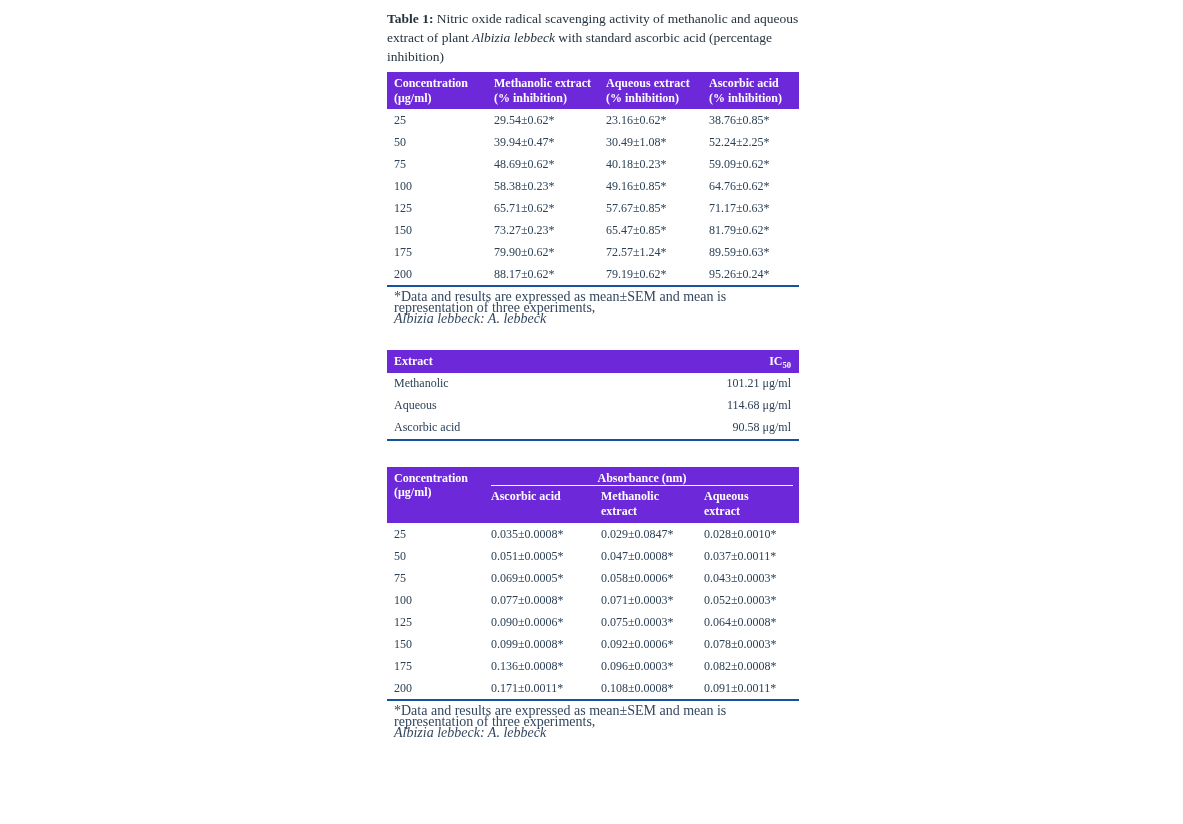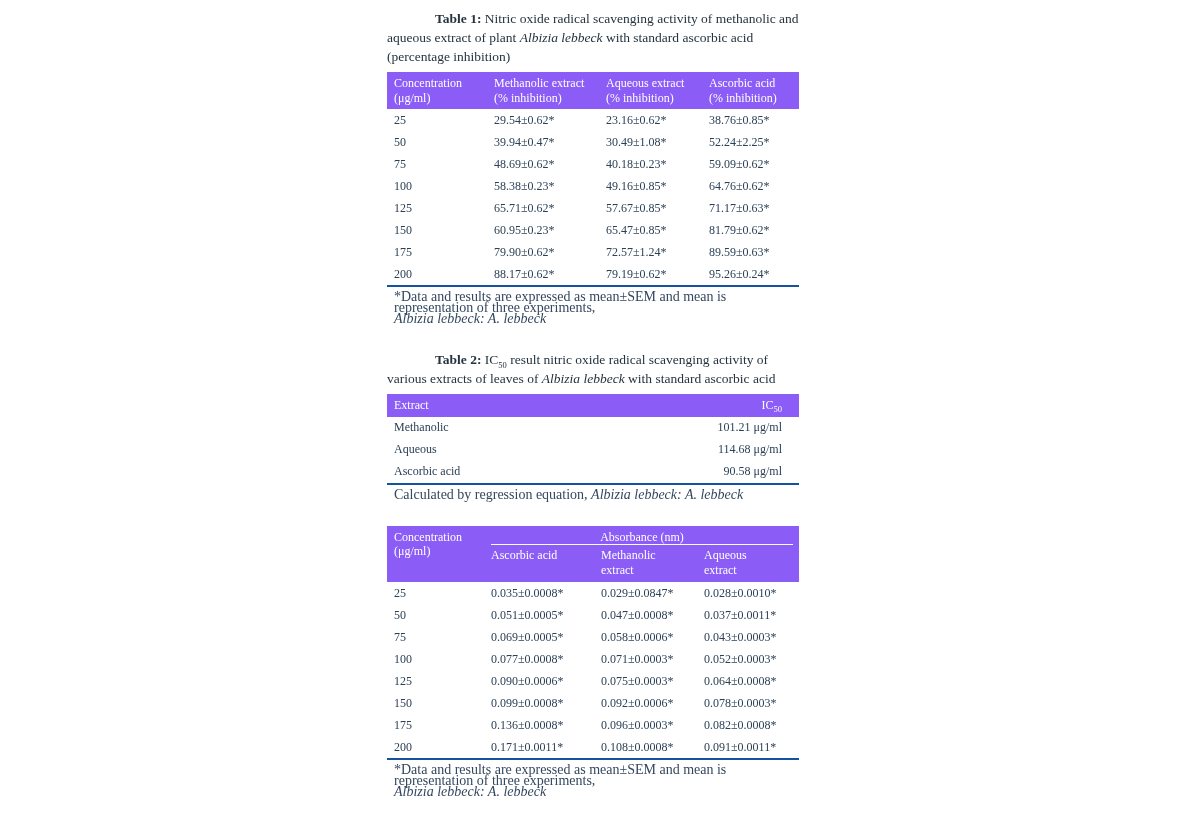--- a/index.html
+++ b/index.html
@@ -19,52 +19,52 @@
     margin-left: 387px;
     padding-top: 9px;
   }
   
   .tbl-title {
     font-size: 13.5px;
     line-height: 19px;
     color: #24333f;
     margin: 0 0 6px 0;
   }
-  .tbl-title .lbl { font-weight: bold; margin-left: 48px; }
+  .tbl-title .lbl { font-weight: bold; }
   .it { font-style: italic; }
   sub.ic {
     font-size: 8.5px;
     line-height: 0;
   }
   
   table {
     width: 412px;
     border-collapse: collapse;
     table-layout: fixed;
   }
   .tbl { border-bottom: 2px solid #1553a1; }
   thead th {
-    background: #8b5cf6;
+    background: #6d28d9;
     color: #ffffff;
-    font-weight: normal;
+    font-weight: bold;
     font-size: 12px;
     line-height: 14.5px;
     padding: 4px 2px;
     vertical-align: top;
   }
   tbody td {
     font-size: 12px;
     height: 22px;
     padding: 0 2px;
     color: #2c4156;
     vertical-align: middle;
   }
   .al { text-align: left; padding-left: 7px; }
   .ac { text-align: left; }
-  .ar { text-align: right; padding-right: 17px; }
+  .ar { text-align: right; padding-right: 8px; }
   
   th.abs-group { padding: 4px 0 0 0; }
   th.abs-group .abs-inner {
     border-bottom: 1.5px solid #ffffff;
     margin: 0 6px 0 2px;
     text-align: center;
   }
   .t3-sub { padding-top: 3px; padding-bottom: 5px; }
   
   .footnote {
@@ -140,21 +140,21 @@
             <td class="ac">64.76±0.62*</td>
           </tr>
         <tr>
             <td class="al">125</td>
             <td class="ac">65.71±0.62*</td>
             <td class="ac">57.67±0.85*</td>
             <td class="ac">71.17±0.63*</td>
           </tr>
         <tr>
             <td class="al">150</td>
-            <td class="ac">60.95±0.23*</td>
+            <td class="ac">73.27±0.23*</td>
             <td class="ac">65.47±0.85*</td>
             <td class="ac">81.79±0.62*</td>
           </tr>
         <tr>
             <td class="al">175</td>
             <td class="ac">79.90±0.62*</td>
             <td class="ac">72.57±1.24*</td>
             <td class="ac">89.59±0.63*</td>
           </tr>
         <tr>
@@ -163,21 +163,20 @@
             <td class="ac">79.19±0.62*</td>
             <td class="ac">95.26±0.24*</td>
           </tr>
       </tbody>
     </table>
 
     <p class="footnote"><span>*Data and results are expressed as mean±SEM and mean is representation of three experiments,</span><span class="it block">Albizia lebbeck: A. lebbeck</span></p>
   </div>
 
   <div class="section sec-gap-lg">
-    <p class="tbl-title"><span class="lbl">Table 2:</span><span> IC</span><sub class="ic">50</sub><span> result nitric oxide radical scavenging activity of various extracts of leaves of </span><span class="it">Albizia lebbeck</span><span> with standard ascorbic acid</span></p>
 
     <table class="tbl">
       <colgroup>
         <col style="width:260px">
           <col style="width:152px">
       </colgroup>
       <thead>
         <tr>
           <th class="al">Extract</th>
           <th class="ar"><span>IC</span><sub class="ic">50</sub></th>
@@ -192,21 +191,20 @@
             <td class="al">Aqueous</td>
             <td class="ar">114.68 μg/ml</td>
           </tr>
         <tr>
             <td class="al">Ascorbic acid</td>
             <td class="ar">90.58 μg/ml</td>
           </tr>
       </tbody>
     </table>
 
-    <p class="footnote"><span>Calculated by regression equation, </span><span class="it">Albizia lebbeck: A. lebbeck</span></p>
   </div>
 
   <div class="section sec-gap-lg">
 
     <table class="tbl">
       <colgroup>
         <col style="width:102px">
           <col style="width:110px">
           <col style="width:103px">
           <col style="width:97px">

